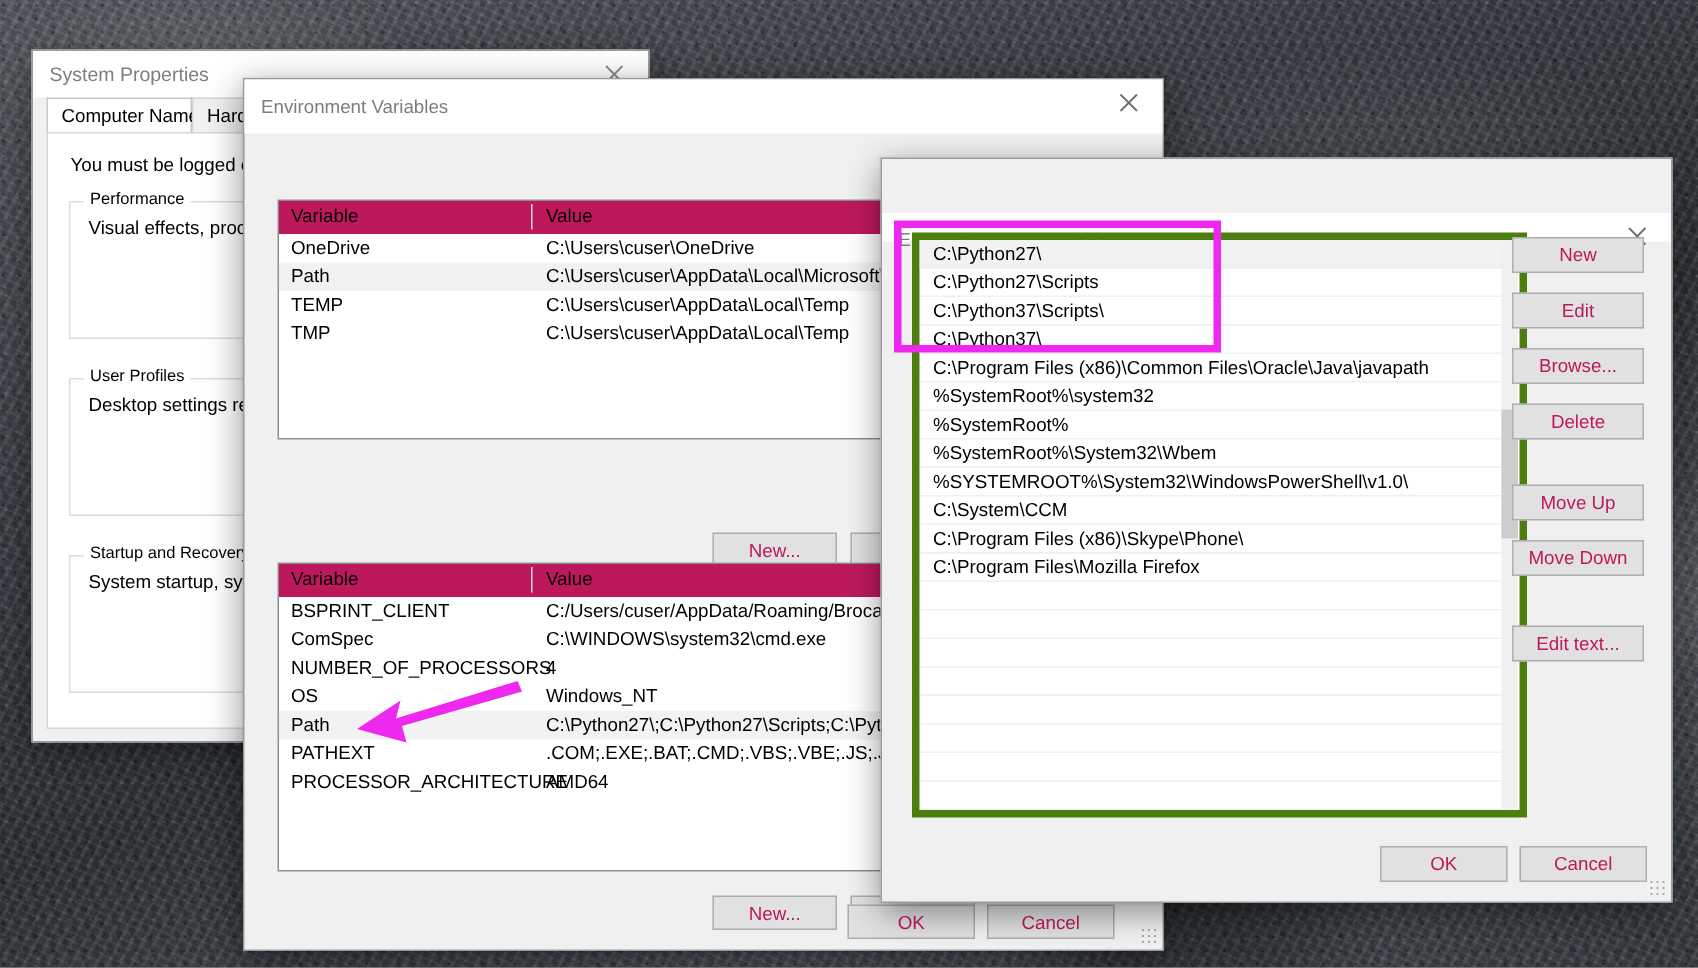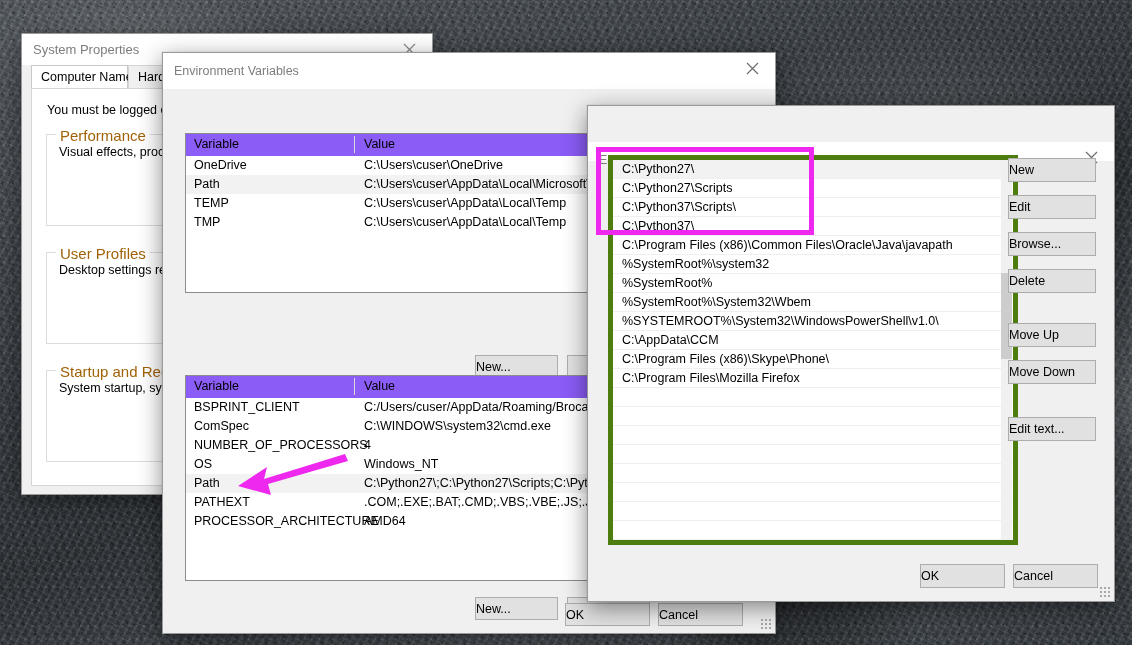--- a/index.html
+++ b/index.html
@@ -142,22 +142,22 @@
     right: 14px;
     border: 1px solid #dcdcdc;
     box-sizing: border-box;
   }
   .group-legend {
     position: absolute;
     left: 9px;
     top: -8px;
     background: #ffffff;
     padding: 0 4px;
-    font-size: 15px;
-    color: #a16207;
+    font-size: 11px;
+    color: #000000;
     white-space: nowrap;
   }
   .group-desc {
     position: absolute;
     left: 12px;
     top: 10px;
     font-size: 12.5px;
     color: #000;
     white-space: nowrap;
   }
@@ -181,21 +181,21 @@
   .ev-table {
     position: absolute;
     background: #ffffff;
     border: 1px solid #8c8c8c;
     box-sizing: border-box;
     overflow: hidden;
   }
   .ev-header {
     position: relative;
     height: 22px;
-    background: #8b5cf6;
+    background: #be185d;
     box-sizing: border-box;
   }
   .ev-header .hcell {
     position: absolute;
     top: 3px;
     font-size: 12.5px;
     color: #000;
     white-space: nowrap;
   }
   .ev-header .hsep {
@@ -227,23 +227,24 @@
     white-space: nowrap;
     overflow: hidden;
   }
 
   
   .btn {
     position: absolute;
     background: #e1e1e1;
     border: 1px solid #adadad;
     font-size: 12.5px;
-    color: #000000;
+    color: #be185d;
     display: flex;
     align-items: center;
+    justify-content: center;
     box-sizing: border-box;
     cursor: default;
     font-family: "Liberation Sans", sans-serif;
     white-space: nowrap;
   }
 
   
   #editvar {
     left: 587px;
     top: 105px;
@@ -486,21 +487,21 @@
       <div id="path-rows">
           <div class="path-row sel">C:\Python27\</div>
           <div class="path-row">C:\Python27\Scripts</div>
           <div class="path-row">C:\Python37\Scripts\</div>
           <div class="path-row">C:\Python37\</div>
           <div class="path-row">C:\Program Files (x86)\Common Files\Oracle\Java\javapath</div>
           <div class="path-row">%SystemRoot%\system32</div>
           <div class="path-row">%SystemRoot%</div>
           <div class="path-row">%SystemRoot%\System32\Wbem</div>
           <div class="path-row">%SYSTEMROOT%\System32\WindowsPowerShell\v1.0\</div>
-          <div class="path-row">C:\AppData\CCM</div>
+          <div class="path-row">C:\System\CCM</div>
           <div class="path-row">C:\Program Files (x86)\Skype\Phone\</div>
           <div class="path-row">C:\Program Files\Mozilla Firefox</div>
           <div class="path-row empty">&nbsp;</div>
           <div class="path-row empty">&nbsp;</div>
           <div class="path-row empty">&nbsp;</div>
           <div class="path-row empty">&nbsp;</div>
           <div class="path-row empty">&nbsp;</div>
           <div class="path-row empty">&nbsp;</div>
           <div class="path-row empty">&nbsp;</div>
           <div class="path-row empty">&nbsp;</div>

